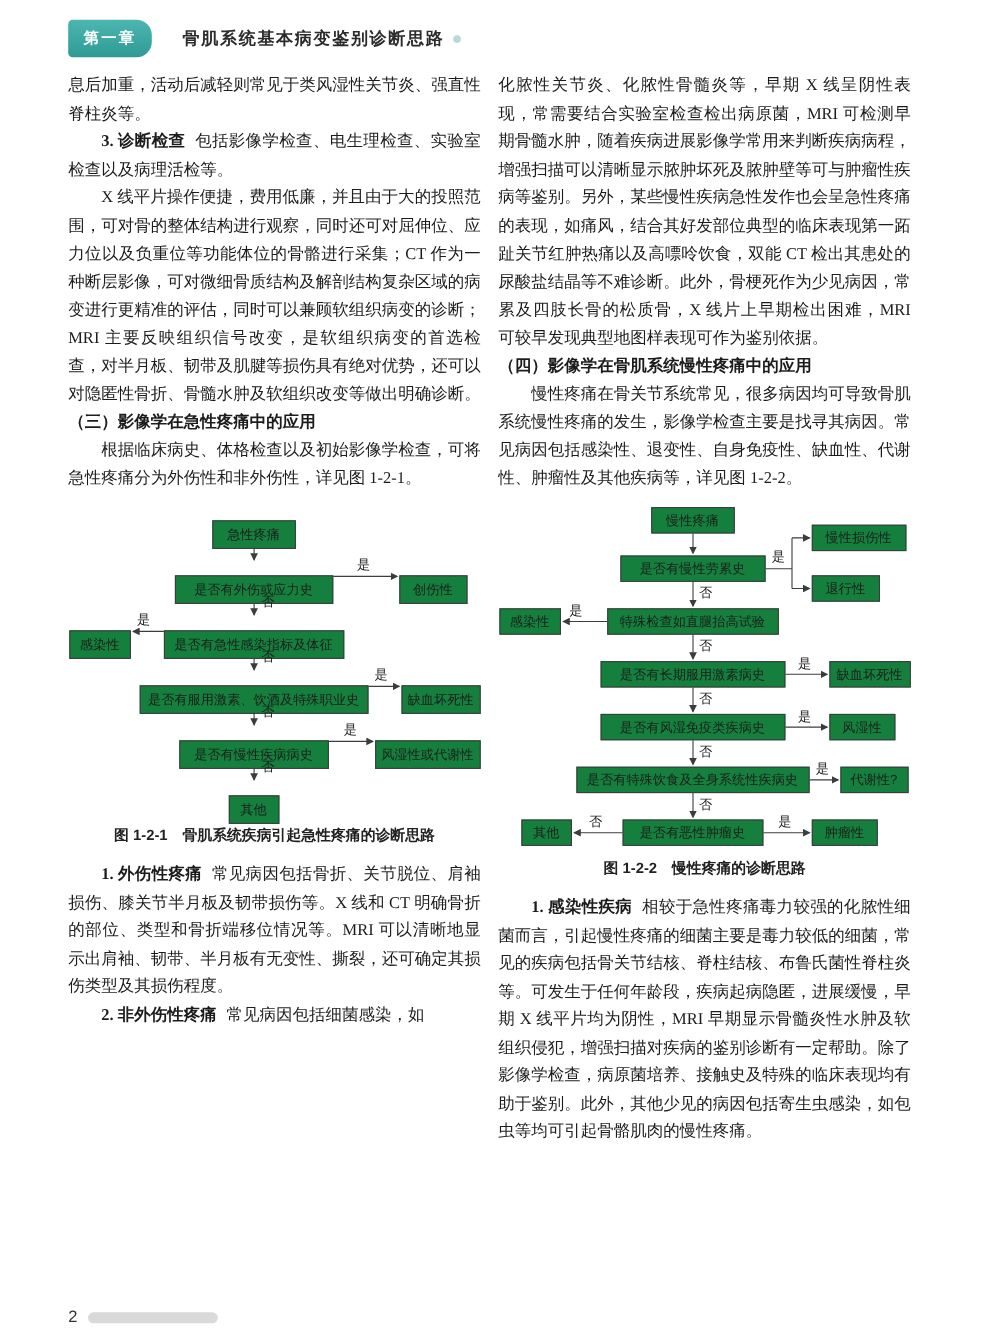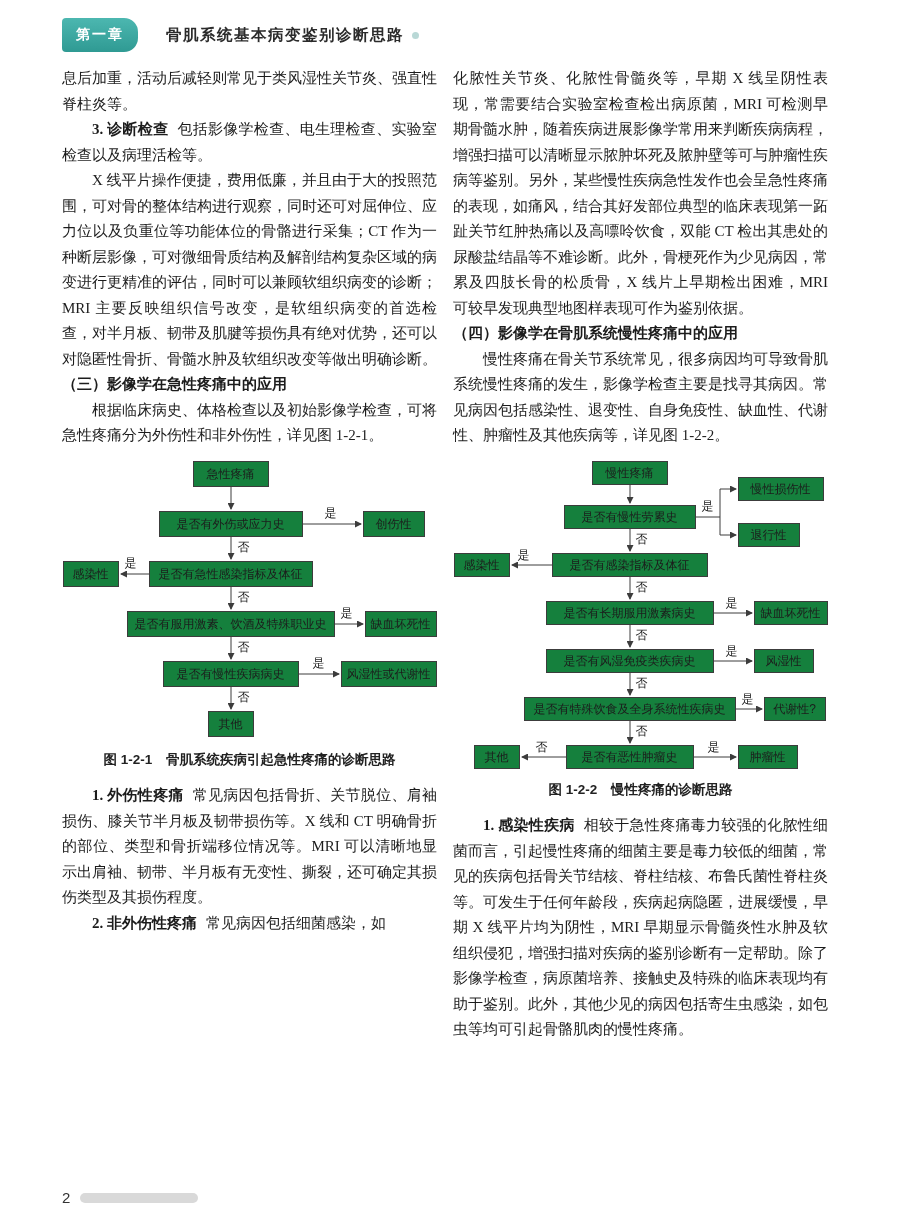--- a/index.html
+++ b/index.html
@@ -35,21 +35,21 @@
   
   .figure { position:relative; margin:12px auto 4px auto; }
   .fig1 { width:374px; height:282px; }
   .fig2 { width:374px; height:312px; }
   .fc-svg { position:absolute; left:0; top:0; }
   .fc-box {
     position:absolute; border:1px solid #3c3c3c; background:#15803d;
     font-family:"Liberation Sans",sans-serif; font-size:12px; color:#1c1c1c;
     text-align:center; white-space:nowrap; overflow:hidden;
   }
-  .h26 { height:26px; line-height:24px; }
+  .h26 { height:26px; line-height:24px;margin-top:12px; }
   .h24 { height:24px; line-height:22px; }
   .fc-lab {
     position:absolute; font-family:"Liberation Sans",sans-serif;
     font-size:12px; color:#1c1c1c; line-height:1;
   }
   .fig-caption {
     text-align:center; font-weight:bold; font-family:"Liberation Sans",sans-serif;
     font-size:13.5px; color:#222; margin:6px 0 12px 0;
   }
 
@@ -146,21 +146,21 @@
           <line x1="176" y1="212" x2="176" y2="234" stroke="#3c3c3c" stroke-width="1" marker-end="url(#ah2)"></line>
           <line x1="282" y1="248" x2="308" y2="248" stroke="#3c3c3c" stroke-width="1" marker-end="url(#ah2)"></line>
           <line x1="176" y1="260" x2="176" y2="282" stroke="#3c3c3c" stroke-width="1" marker-end="url(#ah2)"></line>
           <line x1="240" y1="296" x2="282" y2="296" stroke="#3c3c3c" stroke-width="1" marker-end="url(#ah2)"></line>
           <line x1="112" y1="296" x2="68" y2="296" stroke="#3c3c3c" stroke-width="1" marker-end="url(#ah2)"></line>
         </svg>
         <div class="fc-box h24" style="left:138px; top:0; width:76px;">慢性疼痛</div>
         <div class="fc-box h24" style="left:110px; top:44px; width:132px;">是否有慢性劳累史</div>
         <div class="fc-box h24" style="left:284px; top:16px; width:86px;">慢性损伤性</div>
         <div class="fc-box h24" style="left:284px; top:62px; width:62px;">退行性</div>
-        <div class="fc-box h24" style="left:98px;  top:92px; width:156px;">是否有感染指标及体征</div>
+        <div class="fc-box h24" style="left:98px;  top:92px; width:156px;">特殊检查如直腿抬高试验</div>
         <div class="fc-box h24" style="left:0;     top:92px; width:56px;">感染性</div>
         <div class="fc-box h24" style="left:92px;  top:140px; width:168px;">是否有长期服用激素病史</div>
         <div class="fc-box h24" style="left:300px; top:140px; width:74px;">缺血坏死性</div>
         <div class="fc-box h24" style="left:92px;  top:188px; width:168px;">是否有风湿免疫类疾病史</div>
         <div class="fc-box h24" style="left:300px; top:188px; width:60px;">风湿性</div>
         <div class="fc-box h24" style="left:70px;  top:236px; width:212px;">是否有特殊饮食及全身系统性疾病史</div>
         <div class="fc-box h24" style="left:310px; top:236px; width:62px;">代谢性?</div>
         <div class="fc-box h24" style="left:112px; top:284px; width:128px;">是否有恶性肿瘤史</div>
         <div class="fc-box h24" style="left:284px; top:284px; width:60px;">肿瘤性</div>
         <div class="fc-box h24" style="left:20px;  top:284px; width:46px;">其他</div>

